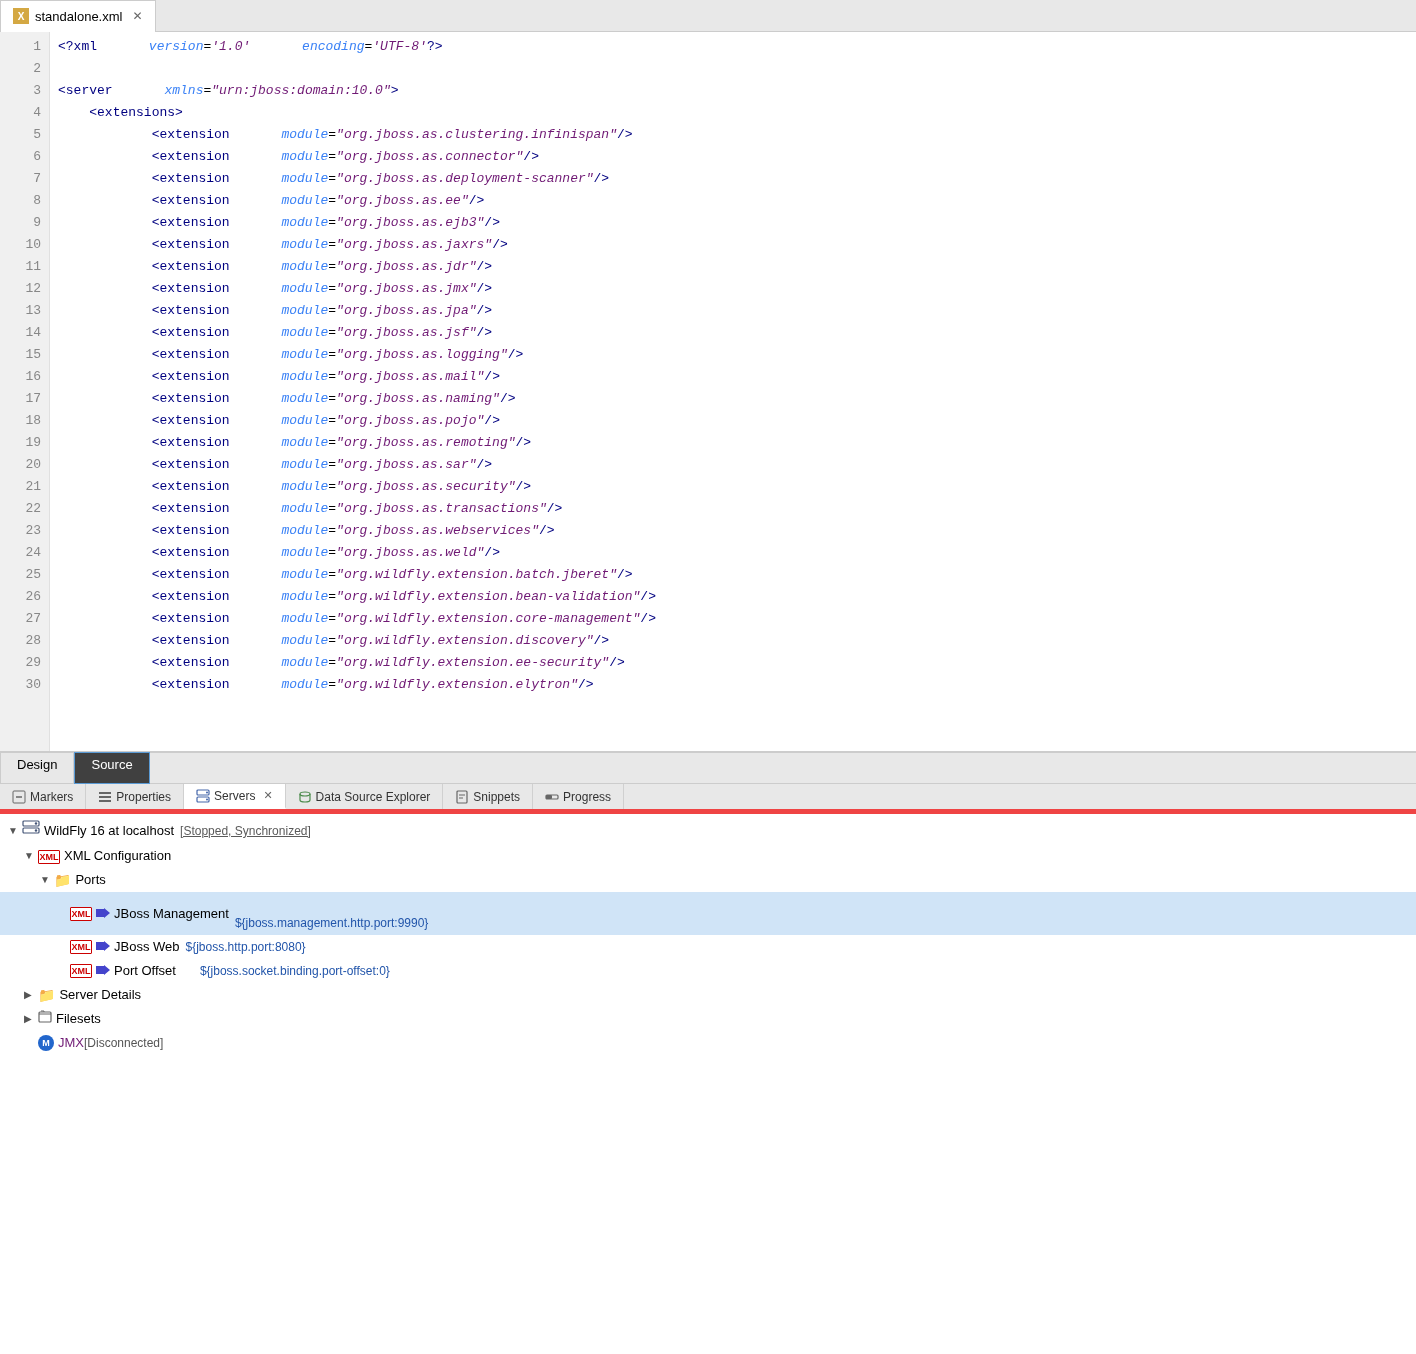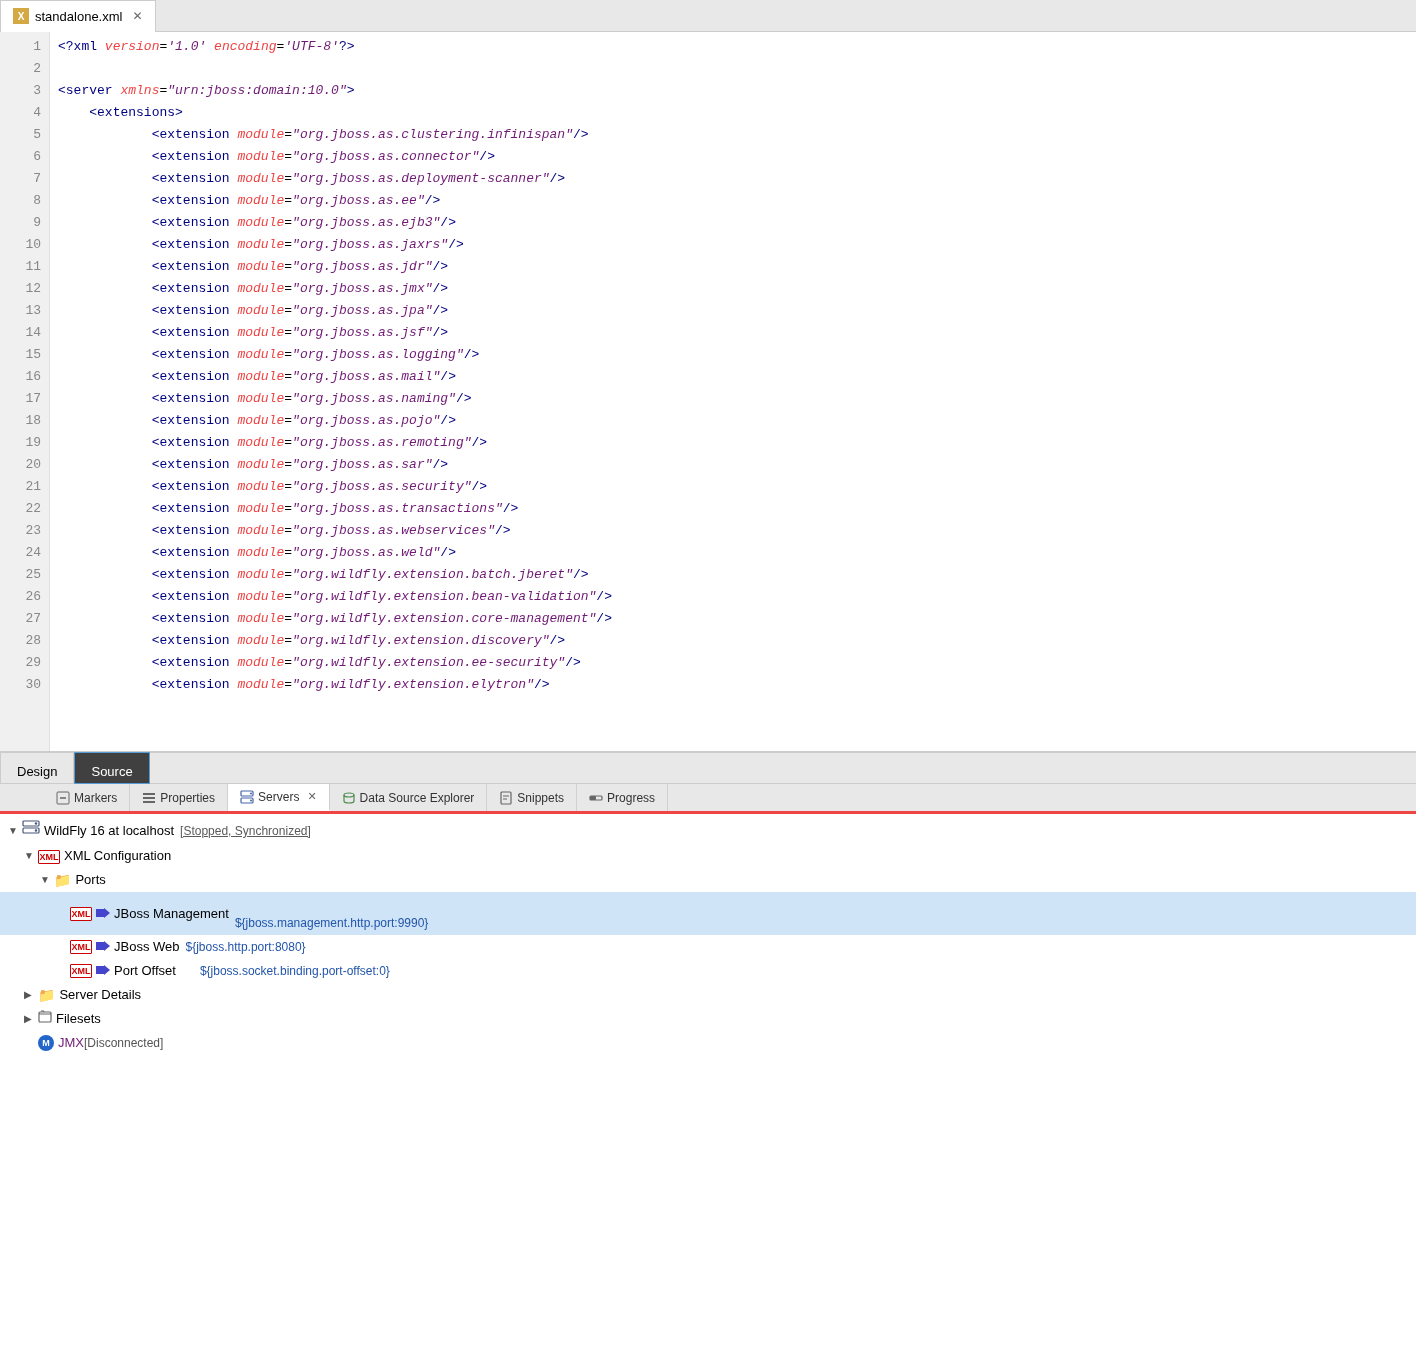--- a/index.html
+++ b/index.html
@@ -80,36 +80,36 @@
       flex: 1;
       padding: 4px 8px;
       overflow: hidden;
       line-height: 22px;
       font-size: 13px;
       white-space: pre;
     }
 
     
     .xml-tag { color: #000080; }
-    .xml-attr { color: #ef4444; font-style: italic; }
+    .xml-attr { color: #3b82f6; font-style: italic; margin-left: 44px; }
     .xml-value { color: #701a75; font-style: italic; }
     .xml-bracket { color: #000080; }
 
     
     .bottom-tab-bar {
       display: flex;
       align-items: center;
       background: #e8e8e8;
       border-top: 1px solid #ccc;
       border-bottom: 1px solid #ccc;
       height: 32px;
     }
     .bottom-tab {
       display: flex;
-      align-items: flex-end;
+      align-items: flex-start;
       padding: 4px 16px;
       background: #e8e8e8;
       border: 1px solid #ccc;
       height: 32px;
       font-size: 13px;
       font-family: Arial, sans-serif;
       cursor: pointer;
     }
     .bottom-tab.active {
       background: #404040;
@@ -121,24 +121,23 @@
     .panel-area {
       background: #fff;
       flex: 1;
     }
 
     
     .panel-tab-bar {
       display: flex;
       align-items: center;
       background: #e8e8e8;
-      border-bottom: 3px solid #ef4444;
+      border-bottom: 5px solid #ef4444;
       height: 30px;
       gap: 0;
-      padding-left: 44px;
     }
     .panel-tab {
       display: flex;
       align-items: center;
       padding: 4px 12px;
       font-size: 12px;
       font-family: Arial, sans-serif;
       cursor: pointer;
       color: #333;
       gap: 4px;

